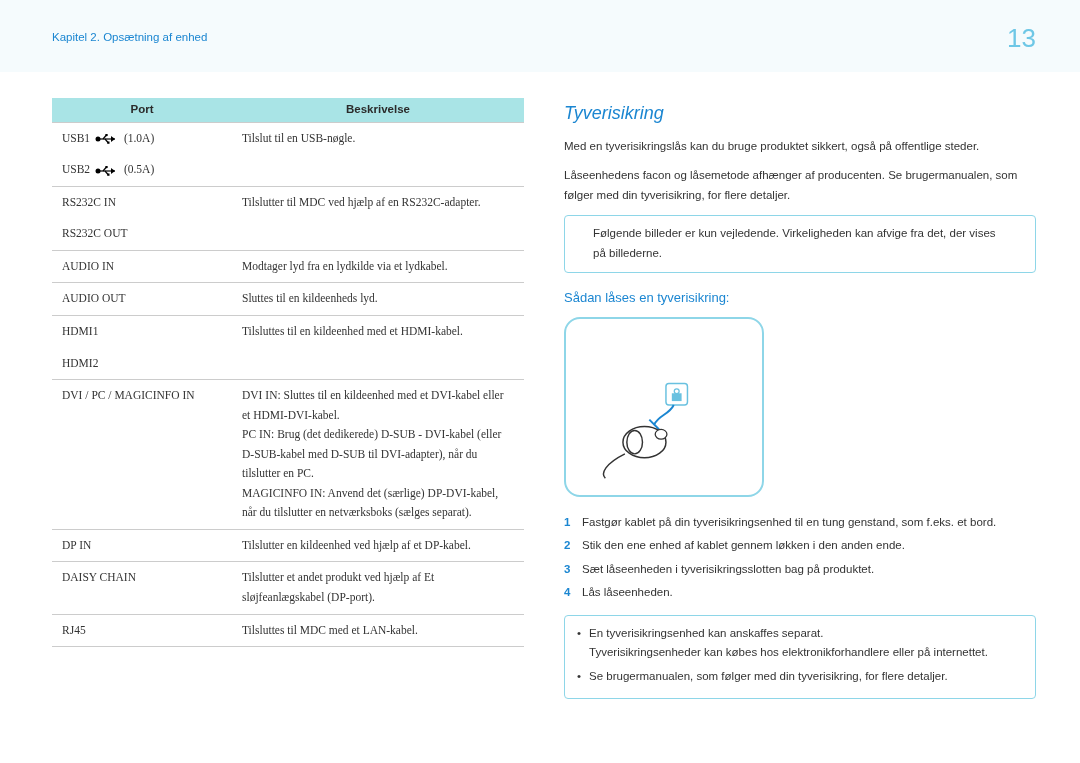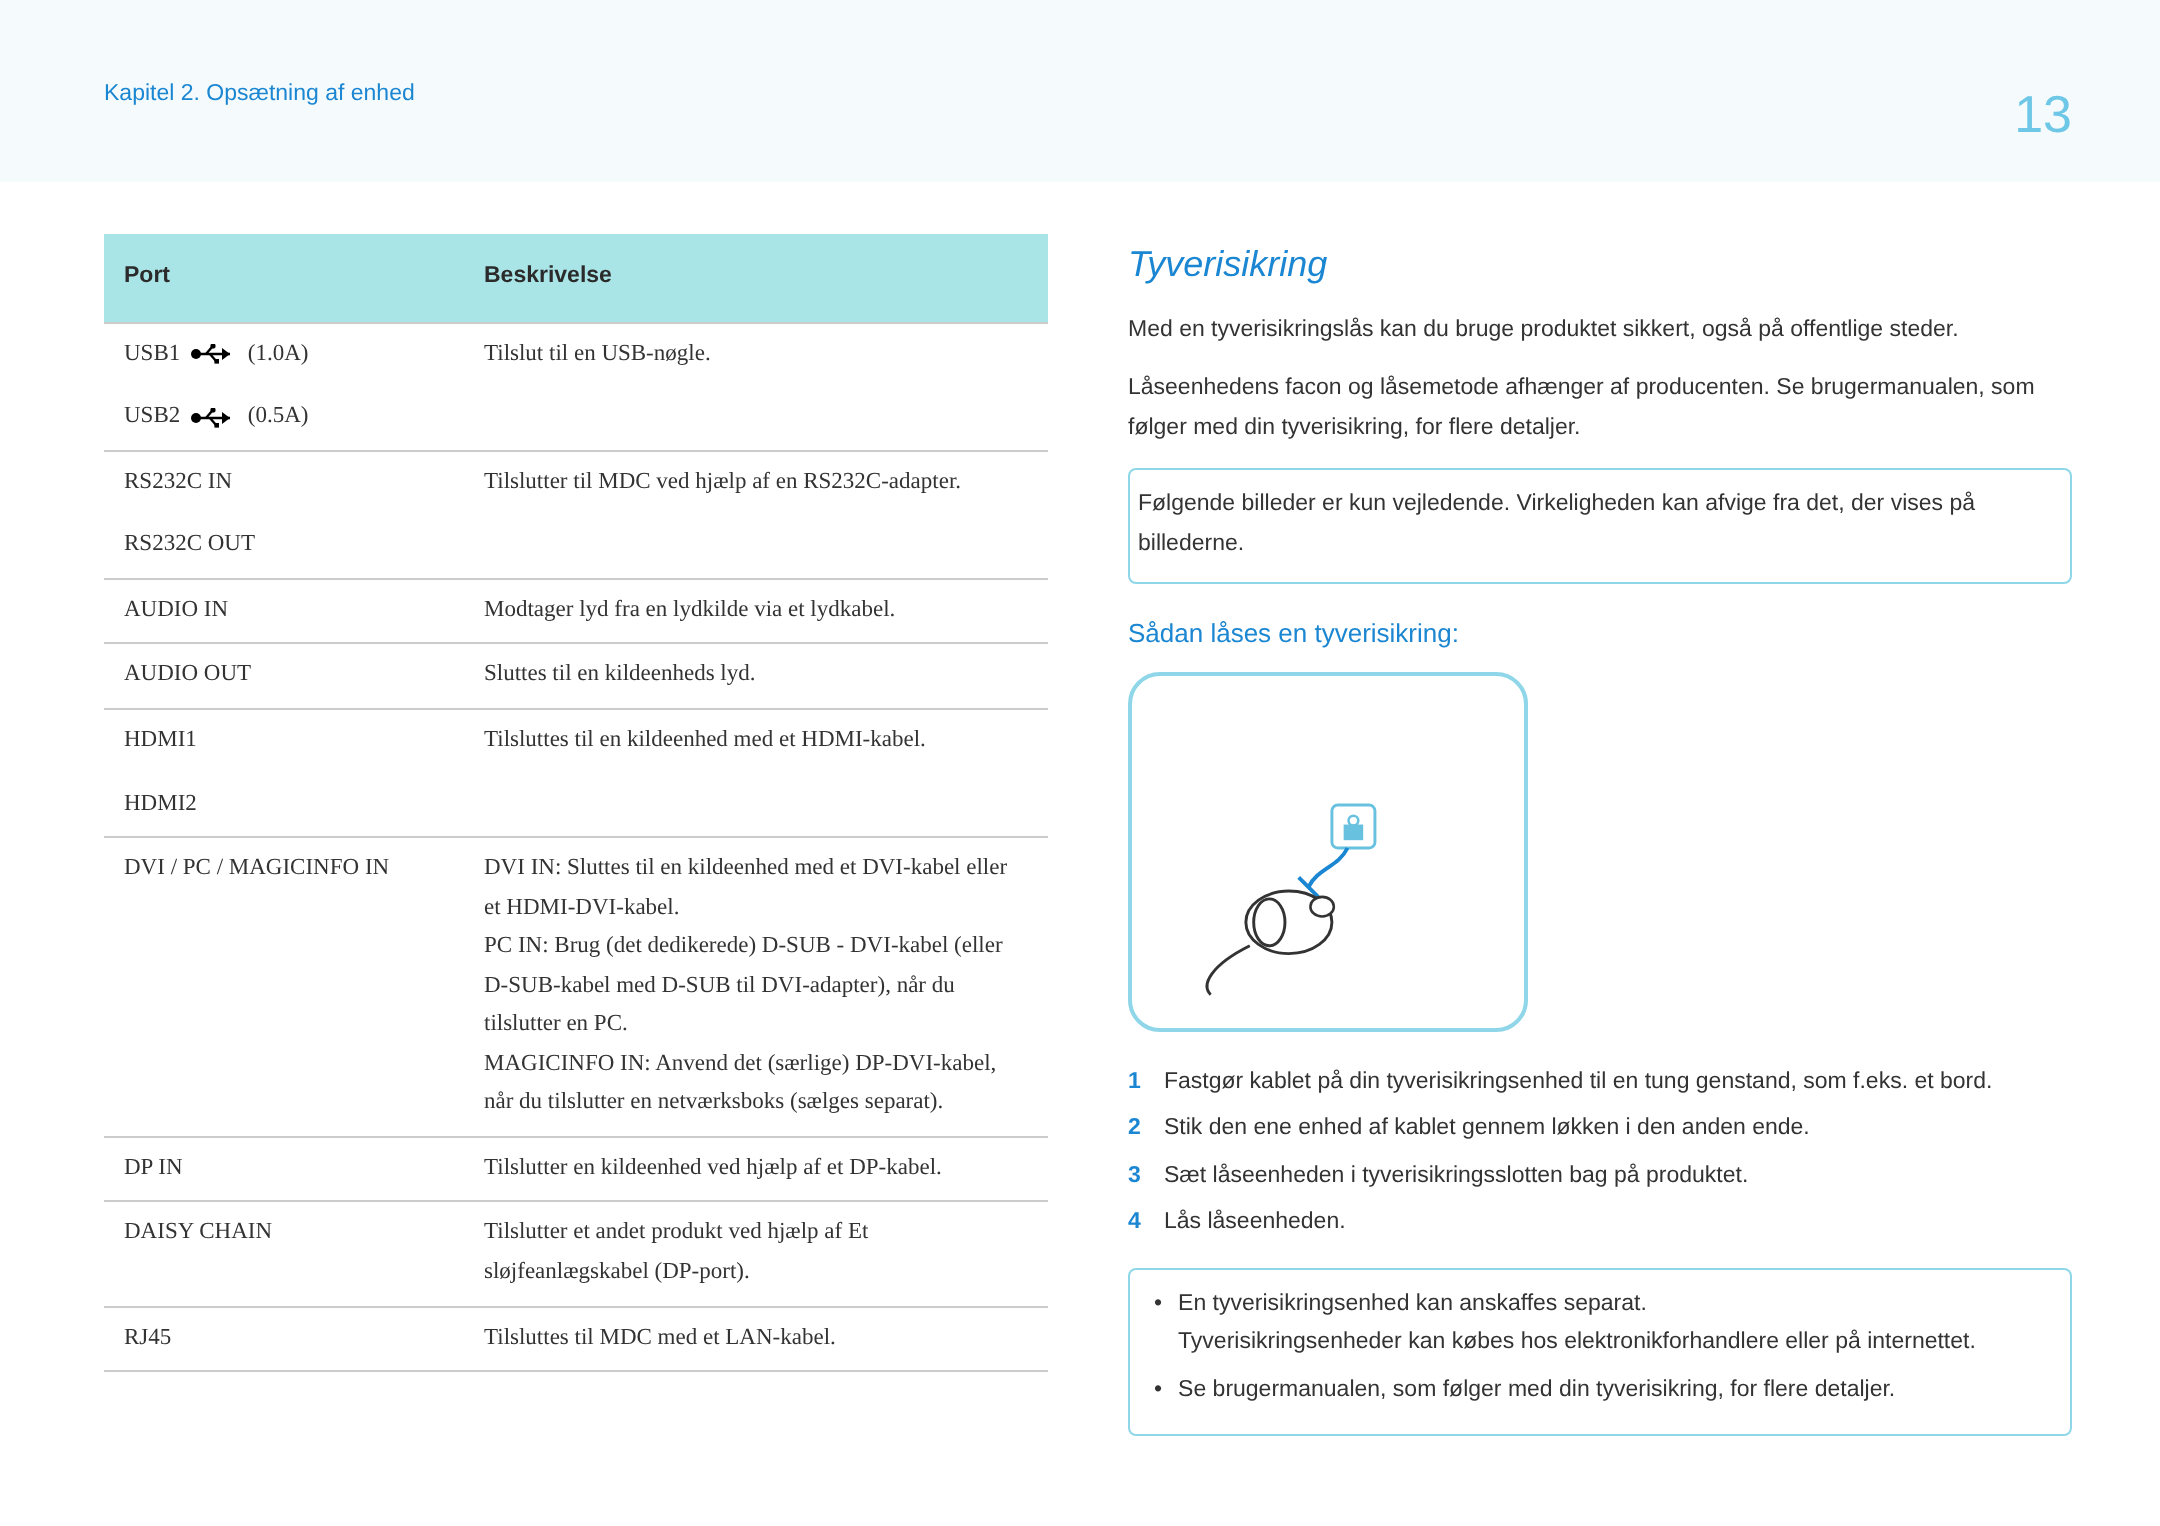--- a/index.html
+++ b/index.html
@@ -23,35 +23,34 @@
   }
   .breadcrumb {
     color: #1b86d1;
     font-size: 11.5px;
   }
   .page-number {
     color: #6ec7e6;
     font-size: 26px;
     font-weight: 300;
     letter-spacing: 0;
-    margin-top: 19px;
   }
   .content {
     display: flex;
     gap: 40px;
     padding: 26px 44px 20px 52px;
   }
   .col { flex: 1; min-width: 0; }
   .port-table { width: 100%; border-collapse: collapse; font-size: 11.5px; }
   .port-table th {
     background: #a9e4e6;
     color: #2b2b2b;
     font-weight: 700;
-    text-align: left;
-    padding: 12px 10px;
+    text-align: center;
+    padding: 2px 10px;
     border-bottom: 1px solid #ccc;
   }
   .port-table td {
     padding: 6px 10px;
     vertical-align: top;
     border-bottom: 1px solid #ccc;
     font-family: Liberation Serif, serif;
   }
   .port-table td.port-cell { width: 180px; white-space: nowrap; }
   .usb-icon {
@@ -68,21 +67,21 @@
   }
   .subsection-title {
     color: #1b86d1;
     font-size: 13px;
     margin: 14px 0 8px 0;
   }
   .intro-text { margin-bottom: 10px; }
   .note-box {
     border: 1px solid #8ed6e8;
     border-radius: 4px;
-    padding: 8px 4px;
+    padding: 8px 28px;
     background: #fff;
     margin-bottom: 6px;
   }
   .illustration-box {
     border: 2px solid #8ed6e8;
     border-radius: 16px;
     width: 200px;
     height: 180px;
     background: #fff;
     padding: 10px;

